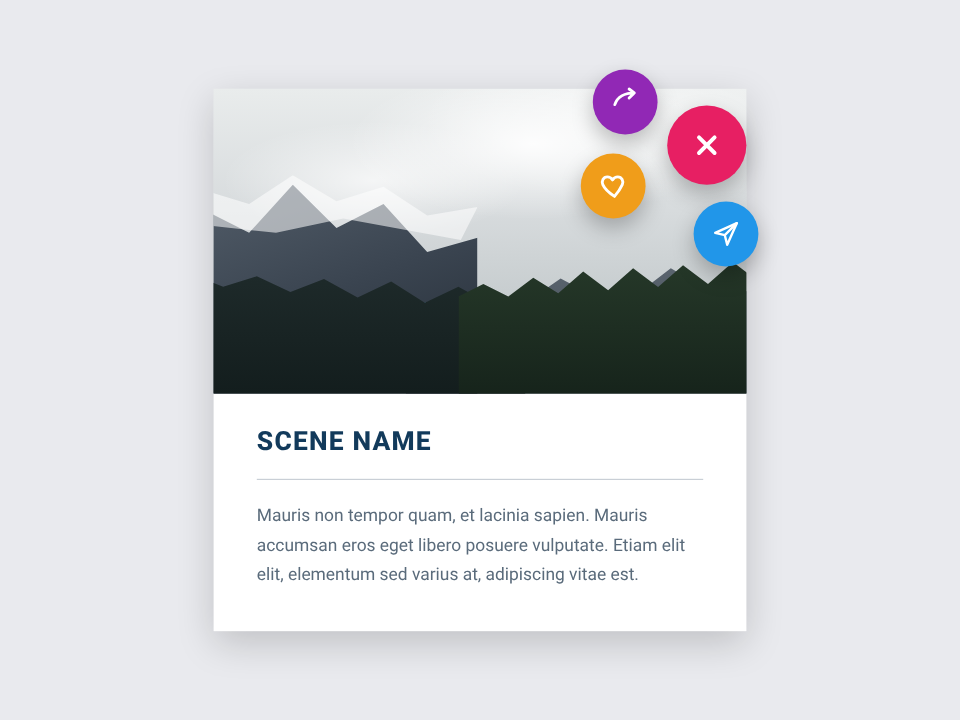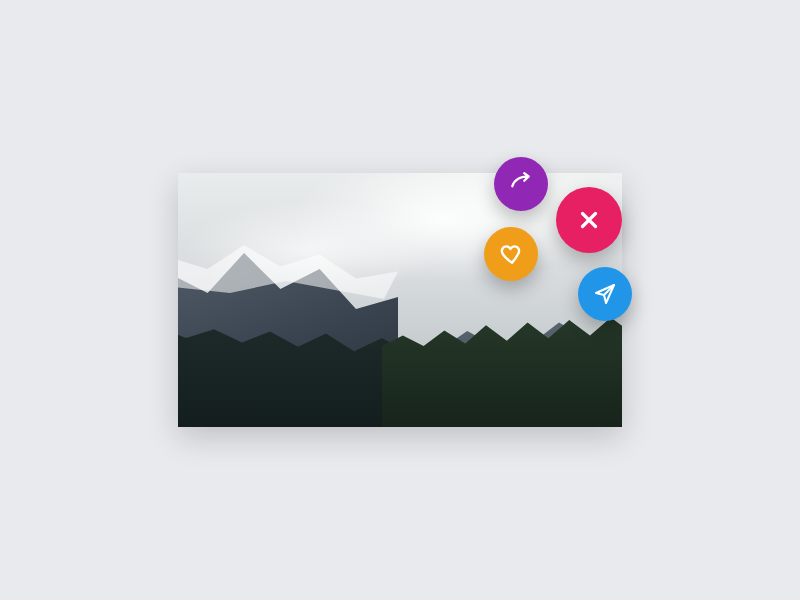--- a/index.html
+++ b/index.html
@@ -158,14 +158,19 @@
       <span>
         <svg width="24" height="24" viewBox="0 0 24 24" fill="none" stroke="#ffffff" stroke-width="2" stroke-linejoin="round" stroke-linecap="round">
           <path d="M3 11 L21 3 L13 21 L11 13 Z"></path>
           <line x1="11" y1="13" x2="21" y2="3"></line>
         </svg>
       </span>
     </div>
 
   </div>
 
+  <div class="content">
+    <h2 class="title">SCENE NAME</h2>
+    <hr class="divider">
+    <p class="desc">Mauris non tempor quam, et lacinia sapien. Mauris accumsan eros eget libero posuere vulputate. Etiam elit elit, elementum sed varius at, adipiscing vitae est.</p>
+  </div>
 
 </div>
 
 </body></html>

